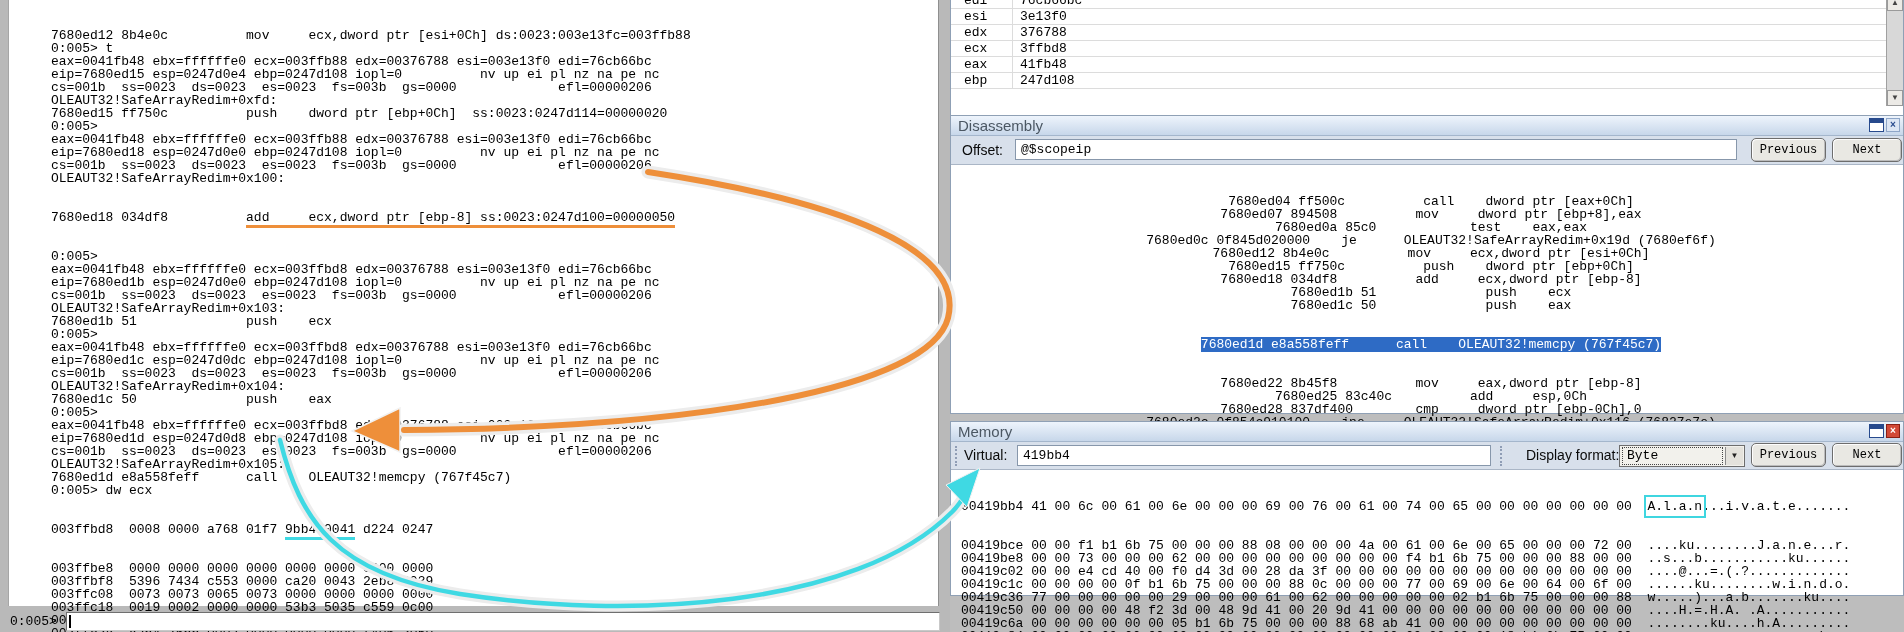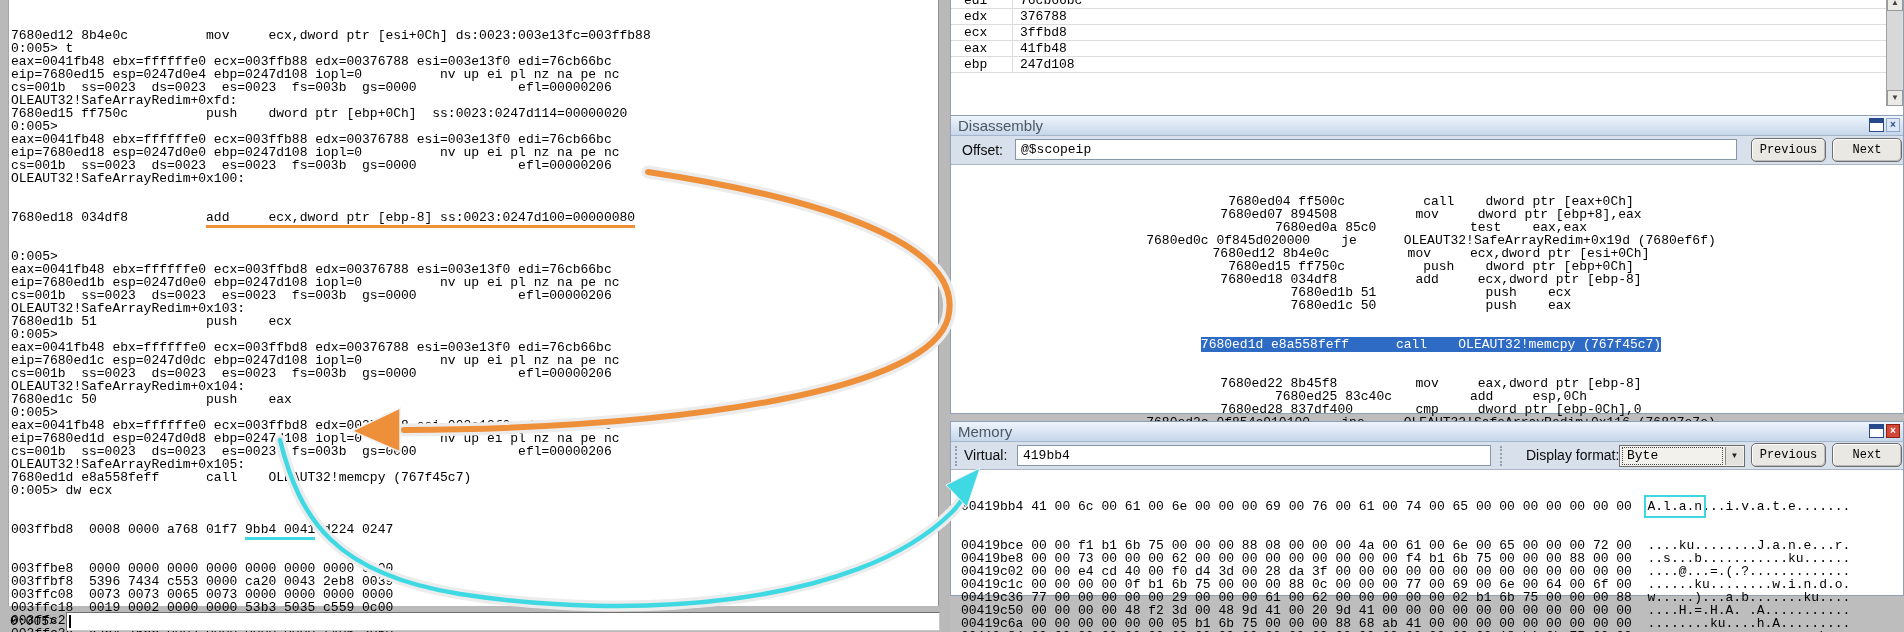--- a/index.html
+++ b/index.html
@@ -4,21 +4,21 @@
 <style>
   * { margin:0; padding:0; box-sizing:border-box; }
   html,body { width:1904px; height:632px; overflow:hidden; }
   body { background:#bdbdbd; font-family:"Liberation Sans", sans-serif; position:relative; }
   .mono { font-family:"Liberation Mono", monospace; font-size:13px; line-height:13px; white-space:pre; color:#000; }
 
   
   #console-pane { position:absolute; left:0; top:0; width:950px; height:632px; background:#b9b9b9; }
   #console-white { position:absolute; left:8px; top:0; width:931px; height:606px; background:#fff; border-right:1px solid #8f8f8f; border-left:1px solid #a6a6a6; }
   #console-text { position:absolute; left:2px; top:3px; }
-  .console-line { height:13px; }
+  .console-line { height:13px;margin-left:40px; }
   .u-orange { box-shadow:0 3px 0 #ee8f3a; }
   .u-cyan   { box-shadow:0 3px 0 #3fd9e3; }
   #prompt-bar { position:absolute; left:8px; top:612px; width:932px; height:20px; }
   #prompt-label { position:absolute; left:2px; top:3px; }
   #prompt-input { position:absolute; left:58px; top:0; width:874px; height:19px; background:#fff;
                   border:1px solid #6f6f6f; border-bottom-color:#c9c9c9; border-right-color:#c9c9c9;
                   font-family:"Liberation Mono",monospace; font-size:13px; padding-left:4px; }
   #prompt-caret { position:absolute; left:61px; top:3px; width:2px; height:13px; background:#000; }
 
   
@@ -72,39 +72,43 @@
   
   #annotations { position:absolute; left:0; top:0; width:1904px; height:632px; pointer-events:none; z-index:60; }
 </style>
 </head>
 <body>
 
 <div id="console-pane">
   <div id="console-white">
     <div id="console-text" class="mono">
       <div><div class="console-line">7680ed12 8b4e0c          mov     ecx,dword ptr [esi+0Ch] ds:0023:003e13fc=003ffb88</div><div class="console-line">0:005&gt; t</div><div class="console-line">eax=0041fb48 ebx=ffffffe0 ecx=003ffb88 edx=00376788 esi=003e13f0 edi=76cb66bc</div><div class="console-line">eip=7680ed15 esp=0247d0e4 ebp=0247d108 iopl=0          nv up ei pl nz na pe nc</div><div class="console-line">cs=001b  ss=0023  ds=0023  es=0023  fs=003b  gs=0000             efl=00000206</div><div class="console-line">OLEAUT32!SafeArrayRedim+0xfd:</div><div class="console-line">7680ed15 ff750c          push    dword ptr [ebp+0Ch]  ss:0023:0247d114=00000020</div><div class="console-line">0:005&gt; </div><div class="console-line">eax=0041fb48 ebx=ffffffe0 ecx=003ffb88 edx=00376788 esi=003e13f0 edi=76cb66bc</div><div class="console-line">eip=7680ed18 esp=0247d0e0 ebp=0247d108 iopl=0          nv up ei pl nz na pe nc</div><div class="console-line">cs=001b  ss=0023  ds=0023  es=0023  fs=003b  gs=0000             efl=00000206</div><div class="console-line">OLEAUT32!SafeArrayRedim+0x100:</div></div>
-      <div class="console-line"><span>7680ed18 034df8          </span><span class="u-orange">add     ecx,dword ptr [ebp-8] ss:0023:0247d100=00000080</span></div>
+      <div class="console-line"><span>7680ed18 034df8          </span><span class="u-orange">add     ecx,dword ptr [ebp-8] ss:0023:0247d100=00000050</span></div>
       <div><div class="console-line">0:005&gt; </div><div class="console-line">eax=0041fb48 ebx=ffffffe0 ecx=003ffbd8 edx=00376788 esi=003e13f0 edi=76cb66bc</div><div class="console-line">eip=7680ed1b esp=0247d0e0 ebp=0247d108 iopl=0          nv up ei pl nz na pe nc</div><div class="console-line">cs=001b  ss=0023  ds=0023  es=0023  fs=003b  gs=0000             efl=00000206</div><div class="console-line">OLEAUT32!SafeArrayRedim+0x103:</div><div class="console-line">7680ed1b 51              push    ecx</div><div class="console-line">0:005&gt; </div><div class="console-line">eax=0041fb48 ebx=ffffffe0 ecx=003ffbd8 edx=00376788 esi=003e13f0 edi=76cb66bc</div><div class="console-line">eip=7680ed1c esp=0247d0dc ebp=0247d108 iopl=0          nv up ei pl nz na pe nc</div><div class="console-line">cs=001b  ss=0023  ds=0023  es=0023  fs=003b  gs=0000             efl=00000206</div><div class="console-line">OLEAUT32!SafeArrayRedim+0x104:</div><div class="console-line">7680ed1c 50              push    eax</div><div class="console-line">0:005&gt; </div><div class="console-line">eax=0041fb48 ebx=ffffffe0 ecx=003ffbd8 edx=00376788 esi=003e13f0 edi=76cb66bc</div><div class="console-line">eip=7680ed1d esp=0247d0d8 ebp=0247d108 iopl=0          nv up ei pl nz na pe nc</div><div class="console-line">cs=001b  ss=0023  ds=0023  es=0023  fs=003b  gs=0000             efl=00000206</div><div class="console-line">OLEAUT32!SafeArrayRedim+0x105:</div><div class="console-line">7680ed1d e8a558feff      call    OLEAUT32!memcpy (767f45c7)</div><div class="console-line">0:005&gt; dw ecx</div></div>
       <div class="console-line"><span>003ffbd8  0008 0000 a768 01f7 </span><span class="u-cyan">9bb4 0041</span><span> d224 0247</span></div>
       <div><div class="console-line">003ffbe8  0000 0000 0000 0000 0000 0000 0000 0000</div><div class="console-line">003ffbf8  5396 7434 c553 0000 ca20 0043 2eb8 0039</div><div class="console-line">003ffc08  0073 0073 0065 0073 0000 0000 0000 0000</div><div class="console-line">003ffc18  0019 0002 0000 0000 53b3 5035 c559 0c00</div><div class="console-line">003ffc28  a160 76bb 90dc 76ba 912c 76ba 9104 76ba</div><div class="console-line">003ffc38  a2b4 76bb 0002 0000 0000 0000 f406 3050</div></div>
     </div>
   </div>
   <div id="prompt-bar">
     <span id="prompt-label" class="mono">0:005&gt;</span>
     <input id="prompt-input" value="" style="">
     <div id="prompt-caret"></div>
   </div>
 </div>
 
 <div id="registers-panel" class="panel">
   <div id="reg-rows">
 
   <div class="reg-row">
         <span class="reg-name">edi</span>
         <span class="reg-value">76cb66bc</span>
+      </div>
+      <div class="reg-row">
+        <span class="reg-name">esi</span>
+        <span class="reg-value">3e13f0</span>
       </div>
       <div class="reg-row">
         <span class="reg-name">edx</span>
         <span class="reg-value">376788</span>
       </div>
       <div class="reg-row">
         <span class="reg-name">ecx</span>
         <span class="reg-value">3ffbd8</span>
       </div>
       <div class="reg-row">

